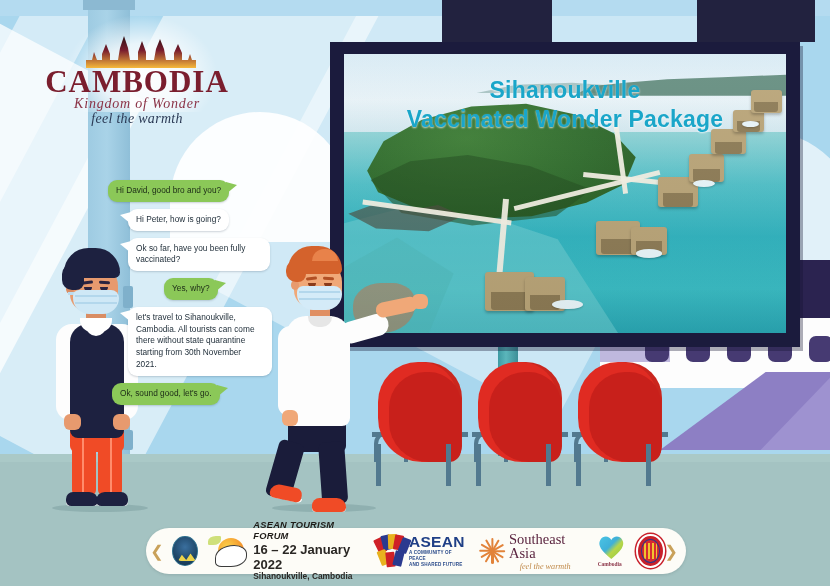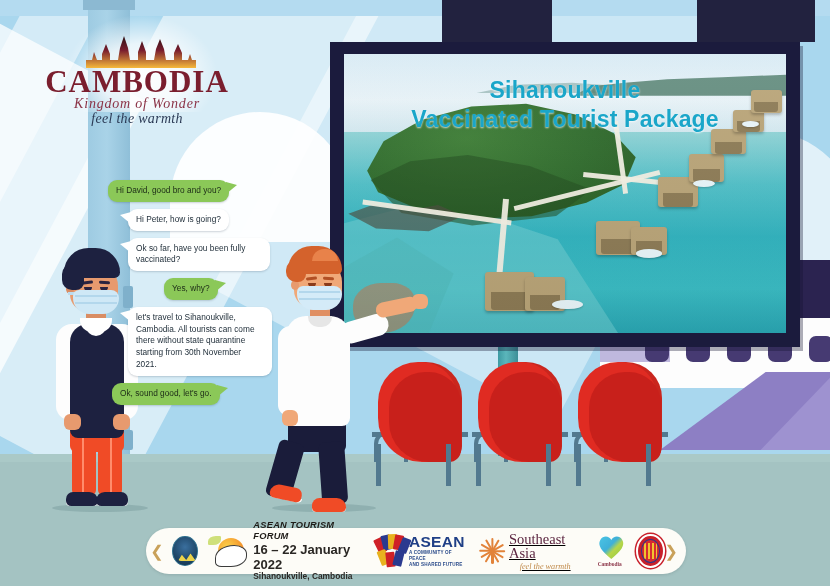--- a/index.html
+++ b/index.html
@@ -496,21 +496,21 @@
     font-size: 4.6px; font-weight: bold; color: #2a4a8a; letter-spacing: .18px;
     line-height: 1.28; margin-top: 1px;
   }
 
   .lb-burst { position: relative; width: 30px; height: 30px; margin-left: 14px; }
   .lb-burst i {
     position: absolute; left: 50%; top: 50%; width: 2.4px; height: 13px;
     background: #e2833a; border-radius: 2px;
     transform-origin: 50% 0%;
   }
-  .lb-sea-word { margin-left: 5px; text-decoration: underline; }
+  .lb-sea-word { margin-left: 5px; }
   .lb-sea-title {
     font-family: "Liberation Serif", serif; font-size: 14.5px; color: #5b2540;
     line-height: 1;
   }
   .lb-sea-sub {
     font-family: "Liberation Serif", serif; font-style: italic; font-size: 8.2px;
     color: #c08a4a; text-align: center; margin-top: 1px;
   }
 
   .lb-heart {
@@ -650,21 +650,21 @@
 
       <div class="boat" style="left:47%; top:88%; width:7%; height:3.5%;"></div>
       <div class="boat" style="left:66%; top:70%; width:6%; height:3%;"></div>
       <div class="boat" style="left:79%; top:45%; width:5%; height:2.6%;"></div>
       <div class="boat" style="left:90%; top:24%; width:4%; height:2.2%;"></div>
 
       <div class="ph-grain"></div>
 
       <div class="bb-title">
         <span class="l1">Sihanoukville</span>
-        <span class="l2">Vaccinated Tourist Package</span>
+        <span class="l2">Vaccinated Wonder Package</span>
       </div>
     </div>
   </div>
 
   <div class="logo-block">
     <div class="logo-ray"></div>
     <div class="logo-temple">
       <svg viewBox="0 0 114 38" width="114" height="38" aria-hidden="true">
         <defs>
           <linearGradient id="glow" x1="0" y1="1" x2="0" y2="0">

